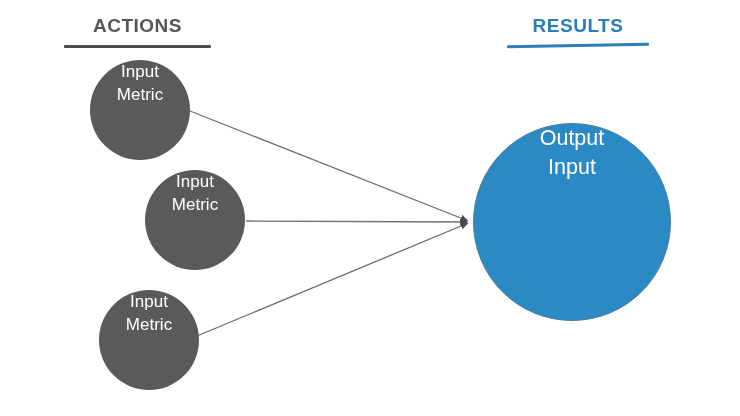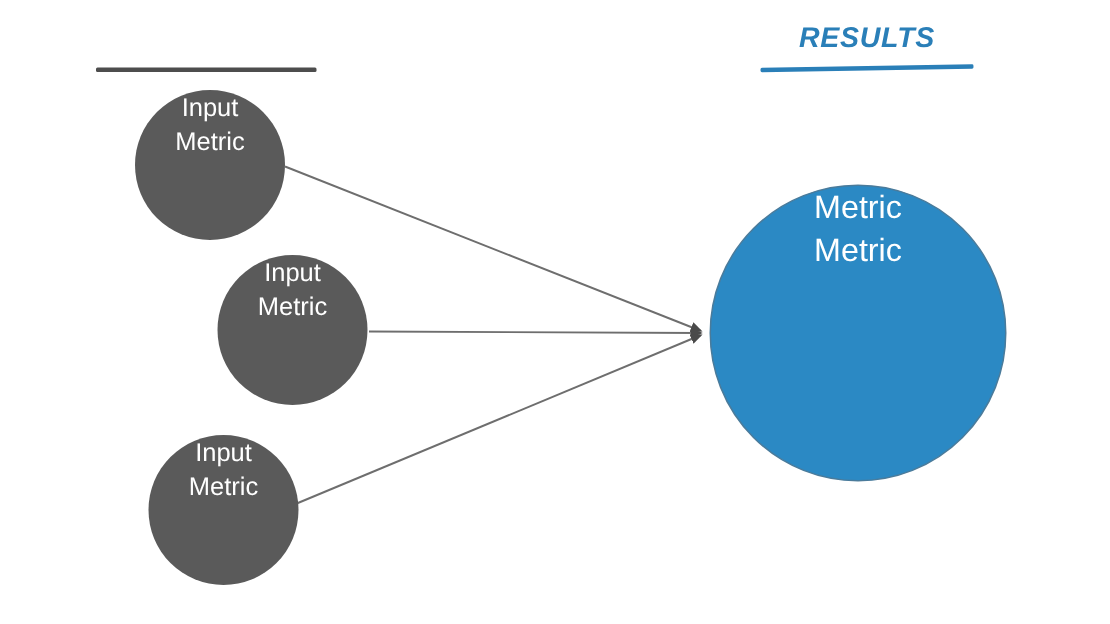--- a/index.html
+++ b/index.html
@@ -36,21 +36,20 @@
     left: 64px;
     top: 15px;
     width: 147px;
     color: var(--heading-gray);
   }
   .heading-results {
     left: 507px;
     top: 15px;
     width: 142px;
     color: var(--heading-blue);
-    font-style: italic;
   }
   .underline {
     position: absolute;
     height: 3px;
     border-radius: 1px;
   }
   .underline-actions {
     left: 64px;
     top: 45px;
     width: 147px;
@@ -104,20 +103,21 @@
   .input-1 { left: 90px;  top: 60px;  }
   .input-2 { left: 145px; top: 170px; }
   .input-3 { left: 99px;  top: 290px; }
   .output-1 { left: 473px; top: 123px; }
 </style>
 </head>
 <body>
 
 <div class="canvas">
 
+  <div class="heading heading-actions">ACTIONS</div>
   <div class="underline underline-actions"></div>
 
   <div class="heading heading-results">RESULTS</div>
   <div class="underline underline-results"></div>
 
   <svg class="arrows" width="740" height="416" viewBox="0 0 740 416">
     <defs>
       <marker id="ah" markerWidth="9" markerHeight="8" refX="6.5" refY="3.5" orient="auto" markerUnits="userSpaceOnUse">
         <path d="M0,0 L8,3.5 L0,7 Z" class="arrowhead"></path>
       </marker>
@@ -133,16 +133,16 @@
 
   <div class="circle input input-2">
     <span class="label">Input Metric</span>
   </div>
 
   <div class="circle input input-3">
     <span class="label">Input Metric</span>
   </div>
 
   <div class="circle output output-1">
-    <span class="label">Metric Metric</span>
+    <span class="label">Output Input</span>
   </div>
 
 </div>
 
 </body></html>

